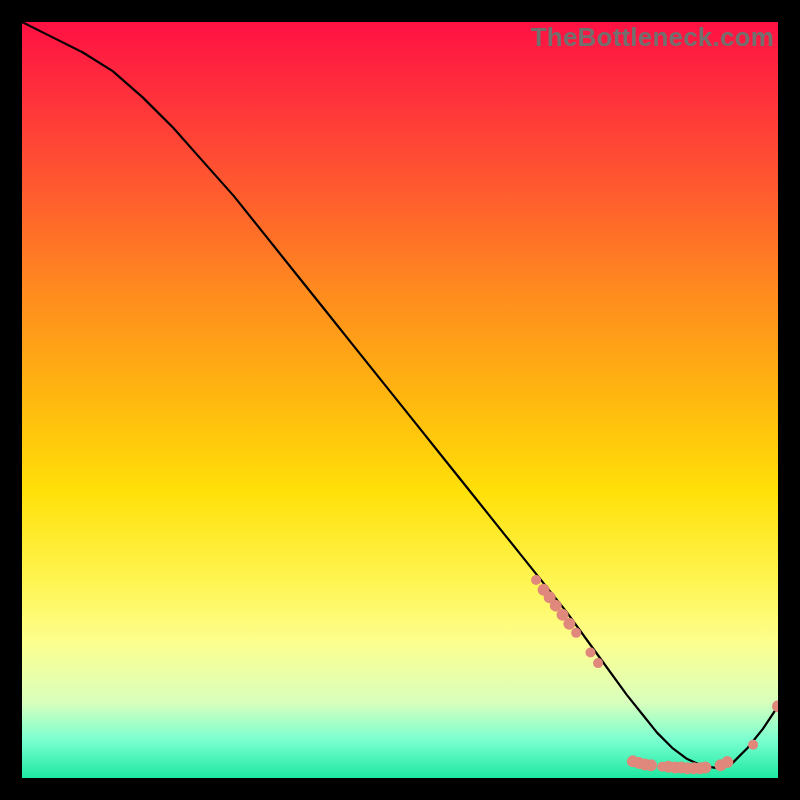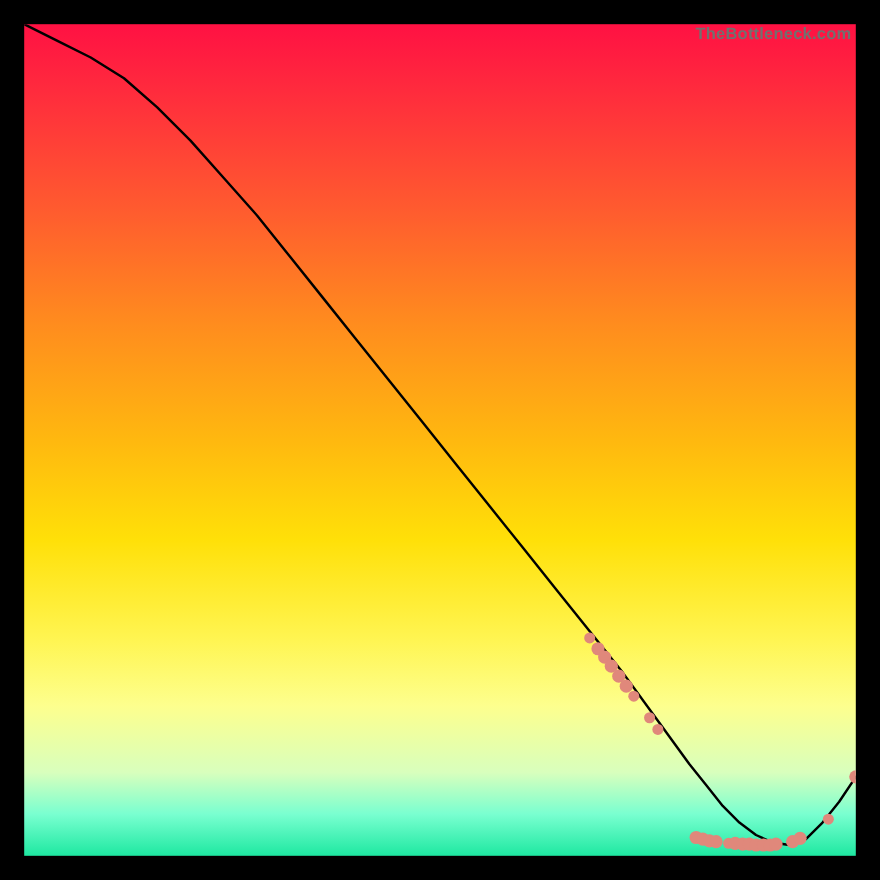--- a/index.html
+++ b/index.html
@@ -34,21 +34,21 @@
       #d8ffbd 90%,
       #79ffd0 95%,
       #1ee8a1 100%
     );
   }
   .watermark {
     position: absolute;
     top: 0px;
     right: 4px;
     font-family: Arial, Helvetica, sans-serif;
-    font-size: 15px;
+    font-size: 26px;
     font-weight: 600;
     color: #72706f;
     letter-spacing: 0.2px;
   }
   svg.overlay {
     position: absolute;
     left: 0;
     top: 0;
     width: 756px;
     height: 756px;

